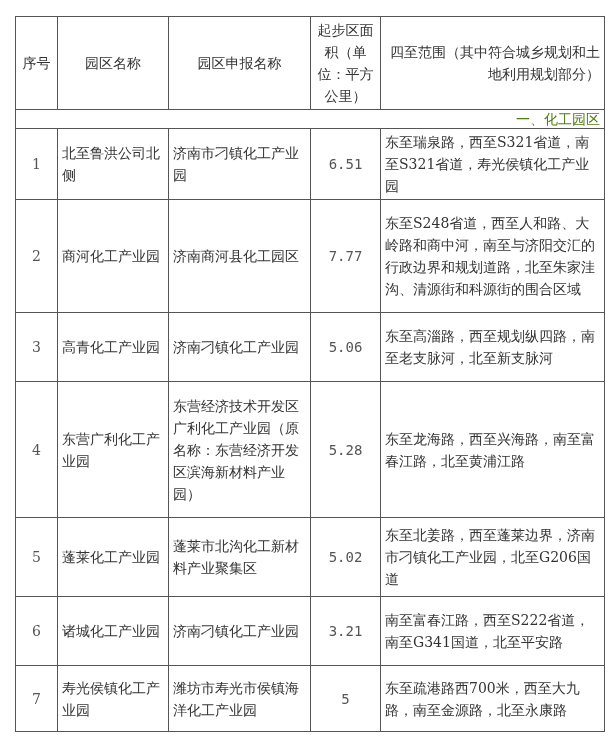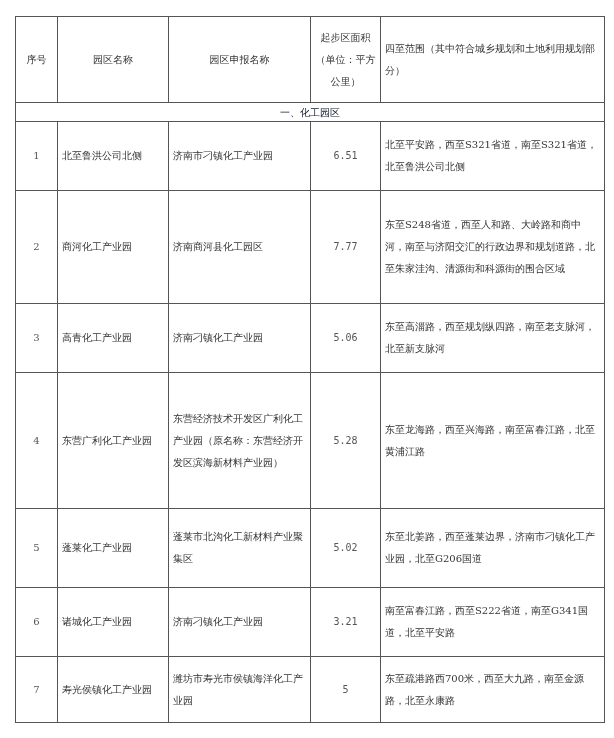--- a/index.html
+++ b/index.html
@@ -1,25 +1,25 @@
 <!DOCTYPE html>
 <html><head>
 <meta charset="utf-8">
 <style>
   html, body { margin: 0; padding: 0; background: #ffffff; }
   body { width: 614px; height: 738px; position: relative; overflow: hidden;
          font-family: "DejaVu Serif", "Liberation Serif", serif; color: #333; }
   table.doc { position: absolute; left: 15px; top: 16px; width: 589px;
               border-collapse: collapse; table-layout: fixed; }
   table.doc td, table.doc th { border: 1.5px solid #555; padding: 2px 4px; vertical-align: middle;
-              font-size: 10px; line-height: 22px; font-weight: normal; word-break: break-all; }
+              font-size: 14px; line-height: 22px; font-weight: normal; word-break: break-all; }
   th { font-family: "DejaVu Sans", "Liberation Sans", sans-serif; font-size: 12.5px; }
-  th.left { text-align: left; }
+  th.left { text-align: right; }
   .c { text-align: center; }
-  .sec { text-align: center; padding-left: 8px; color: #0f172a; }
+  .sec { text-align: right; padding-left: 8px; color: #4d7c0f; }
   .num { font-family: "DejaVu Sans Mono", "Liberation Mono", monospace; color: #555; text-align: center; font-size: 11.5px; }
   .idx { text-align: center; color: #555; font-size: 12px; }
 </style>
 </head>
 <body>
 
 <table class="doc">
   <colgroup>
     <col style="width:42px">
       <col style="width:111px">
@@ -36,21 +36,21 @@
     <th class="left">四至范围（其中符合城乡规划和土地利用规划部分）</th>
   </tr>
   <tr style="height:19px">
     <td colspan="5" class="sec" style="line-height:15px;padding-top:0;padding-bottom:0;">一、化工园区</td>
   </tr>
   <tr style="height:69px">
     <td class="idx">1</td>
     <td>北至鲁洪公司北侧</td>
     <td>济南市刁镇化工产业园</td>
     <td class="num">6.51</td>
-    <td>北至平安路，西至S321省道，南至S321省道，北至鲁洪公司北侧</td>
+    <td>东至瑞泉路，西至S321省道，南至S321省道，寿光侯镇化工产业园</td>
   </tr>
   <tr style="height:113px">
     <td class="idx">2</td>
     <td>商河化工产业园</td>
     <td>济南商河县化工园区</td>
     <td class="num">7.77</td>
     <td>东至S248省道，西至人和路、大岭路和商中河，南至与济阳交汇的行政边界和规划道路，北至朱家洼沟、清源街和科源街的围合区域</td>
   </tr>
   <tr style="height:69px">
     <td class="idx">3</td>

